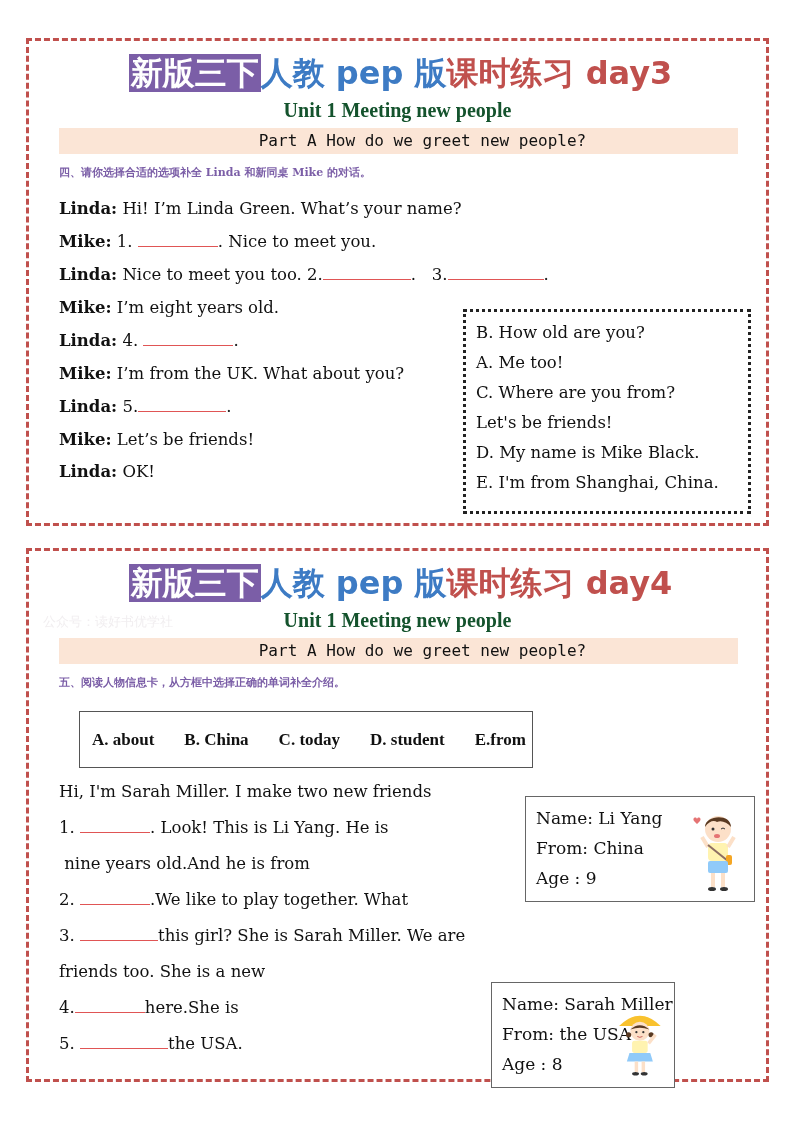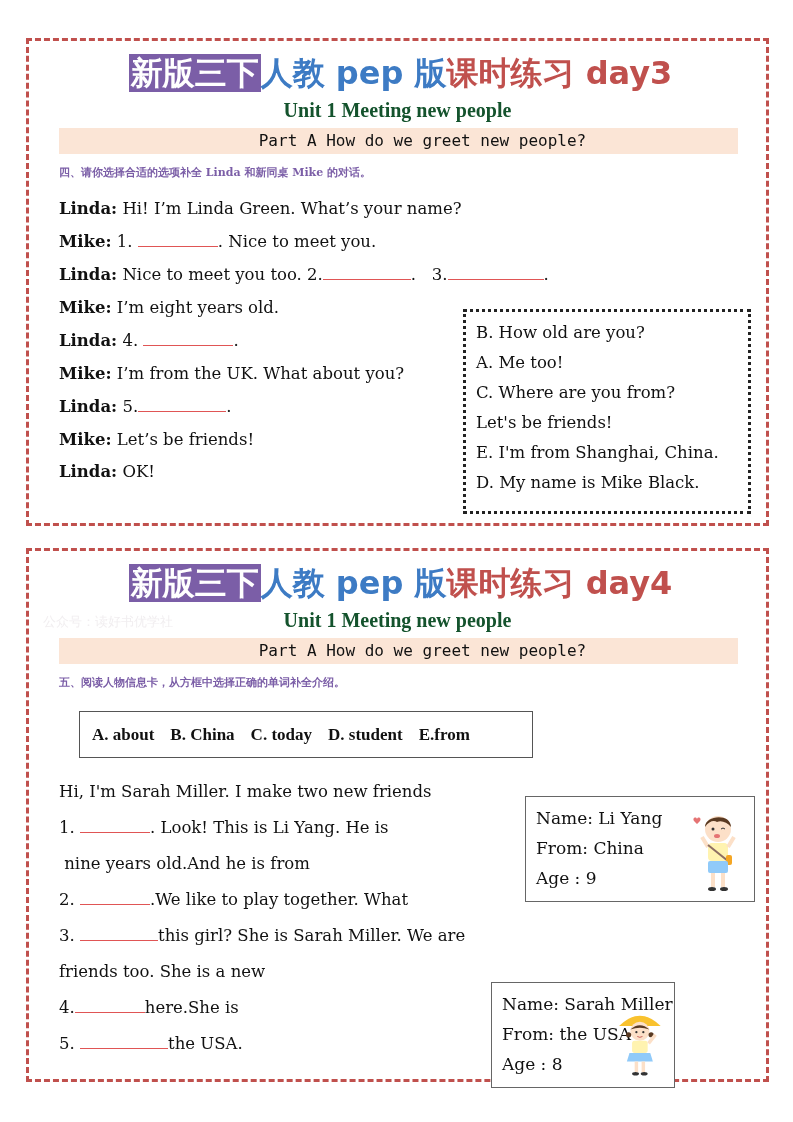--- a/index.html
+++ b/index.html
@@ -14,21 +14,21 @@
   .title .t-red { color: #C0504D; }
   .subtitle { position: absolute; left: 0; right: 0; top: 58px; text-align: center; font-family: "Liberation Serif", serif; font-weight: bold; font-size: 20px; color: #14532d; }
   .band { position: absolute; left: 30px; right: 28px; top: 87px; height: 26px; background: #FBE5D6; text-align: center; font-family: "DejaVu Sans Mono", monospace; font-size: 16px; line-height: 26px; color: #111; padding-left: 48px; }
   .heading { position: absolute; left: 30px; top: 124px; font-family: "DejaVu Serif", serif; font-weight: bold; font-size: 11px; color: #7B5EA7; white-space: nowrap; }
   .line { position: absolute; left: 30px; font-family: "DejaVu Serif", serif; font-size: 16.5px; white-space: nowrap; line-height: 22px; }
   .speaker { font-weight: bold; }
   .blank { display: inline-block; border-bottom: 1.5px solid #E05555; height: 16px; vertical-align: baseline; }
   .options-box { position: absolute; left: 434px; top: 268px; width: 288px; height: 205px; border: 3px dotted #222; padding: 6px 10px; }
   .options-box .opt { font-family: "DejaVu Serif", serif; font-size: 16.5px; line-height: 30px; white-space: nowrap; }
   .watermark { position: absolute; left: 14px; top: 62px; font-family: "DejaVu Serif", serif; font-size: 13px; color: #f1eef0; white-space: nowrap; }
-  .word-box { position: absolute; left: 50px; top: 160px; width: 454px; height: 47px; border: 1.5px solid #555; padding: 0 12px; display: flex; align-items: center; gap: 16px; font-family: "Liberation Serif", serif; font-weight: bold; font-size: 17px; white-space: nowrap; }
+  .word-box { position: absolute; left: 50px; top: 160px; width: 454px; height: 57px; border: 1.5px solid #555; padding: 0 12px; display: flex; align-items: center; gap: 30px; font-family: "Liberation Serif", serif; font-weight: bold; font-size: 17px; white-space: nowrap; }
   .card { position: absolute; border: 1.5px solid #666; padding: 6px 10px; background: #fff; }
   .card .row { font-family: "DejaVu Serif", serif; font-size: 17px; line-height: 30px; white-space: nowrap; }
   #card-li { left: 460px; top: 245px; width: 230px; height: 106px; margin-left: 36px; }
   #card-sarah { left: 462px; top: 431px; width: 184px; height: 106px; }
   .figure { position: absolute; right: 8px; bottom: 4px; width: 58px; height: 90px; }
 </style>
 </head>
 <body>
 
 <div id="panel1" class="panel">
@@ -65,22 +65,22 @@
   </div>
   <div class="line" style="top:420px">
     <span class="speaker">Linda:</span><span> OK!</span>
   </div>
 
   <div class="options-box">
     <div class="opt">B. How old are you?</div>
     <div class="opt">A. Me too!</div>
     <div class="opt">C. Where are you from?</div>
     <div class="opt">Let's be friends!</div>
+    <div class="opt">D. My name is Mike Black.</div>
     <div class="opt">E. I'm from Shanghai, China.</div>
-    <div class="opt">D. My name is Mike Black.</div>
   </div>
 </div>
 
 <div id="panel2" class="panel">
   <div class="title">
     <span class="t-purple">新版三下</span><span class="t-blue">人教 pep 版</span><span class="t-red">课时练习 day4</span>
   </div>
   <div class="watermark">公众号：读好书优学社</div>
   <div class="subtitle">Unit 1 Meeting new people</div>
   <div class="band">Part A How do we greet new people?</div>

